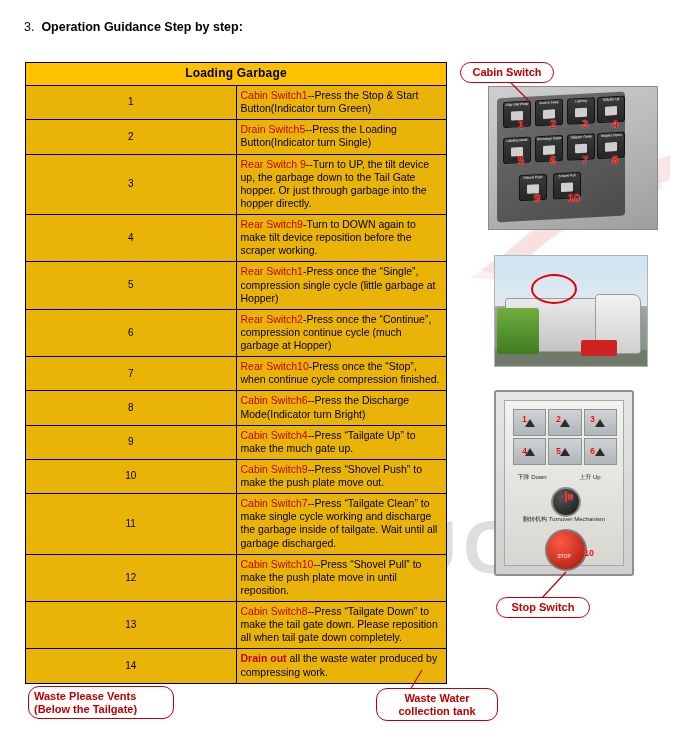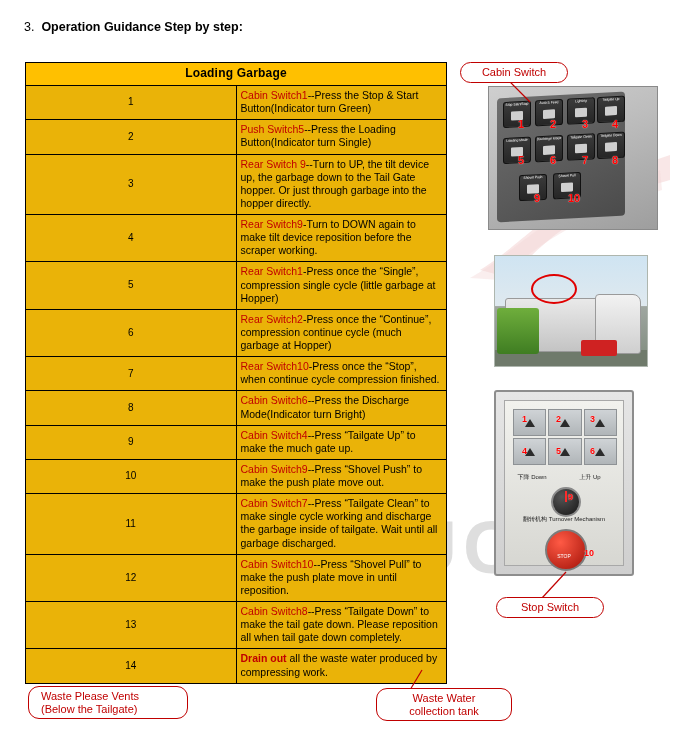--- a/index.html
+++ b/index.html
@@ -90,24 +90,24 @@
   .hl { color: #c00000; font-weight: normal; }
   .hl-r { color: #c00000; font-weight: bold; }
 
   
   .callout {
     position: absolute;
     border: 1px solid #c00000;
     border-radius: 11px;
     background: #ffffff;
     color: #c00000;
-    font-weight: normal;
+    font-weight: bold;
     font-size: 11px;
     text-align: center;
-    padding: 3px 12px;
+    padding: 3px 5px;
     z-index: 6;
     line-height: 1.15;
   }
   .leader {
     position: absolute;
     z-index: 5;
   }
 
   
   .imgbox {
@@ -300,21 +300,21 @@
   <tbody id="proc-body">
       <tr class="sec-head">
         <td colspan="2">Loading Garbage</td>
       </tr>
       <tr>
         <td class="idx">1</td>
         <td><span class="hl">Cabin Switch1</span><span>--Press the Stop &amp; Start Button(Indicator turn Green)</span></td>
       </tr>
       <tr>
         <td class="idx">2</td>
-        <td><span class="hl">Push Switch5</span><span>--Press the Loading Button(Indicator turn Single)</span></td>
+        <td><span class="hl">Drain Switch5</span><span>--Press the Loading Button(Indicator turn Single)</span></td>
       </tr>
       <tr>
         <td class="idx">3</td>
         <td><span class="hl">Rear Switch 9</span><span>--Turn to UP, the tilt device up, the garbage down to the Tail Gate hopper. Or just through garbage into the hopper directly.</span></td>
       </tr>
       <tr>
         <td class="idx">4</td>
         <td><span class="hl">Rear Switch9</span><span>-Turn to DOWN again to make tilt device reposition before the scraper working.</span></td>
       </tr>
       <tr>

